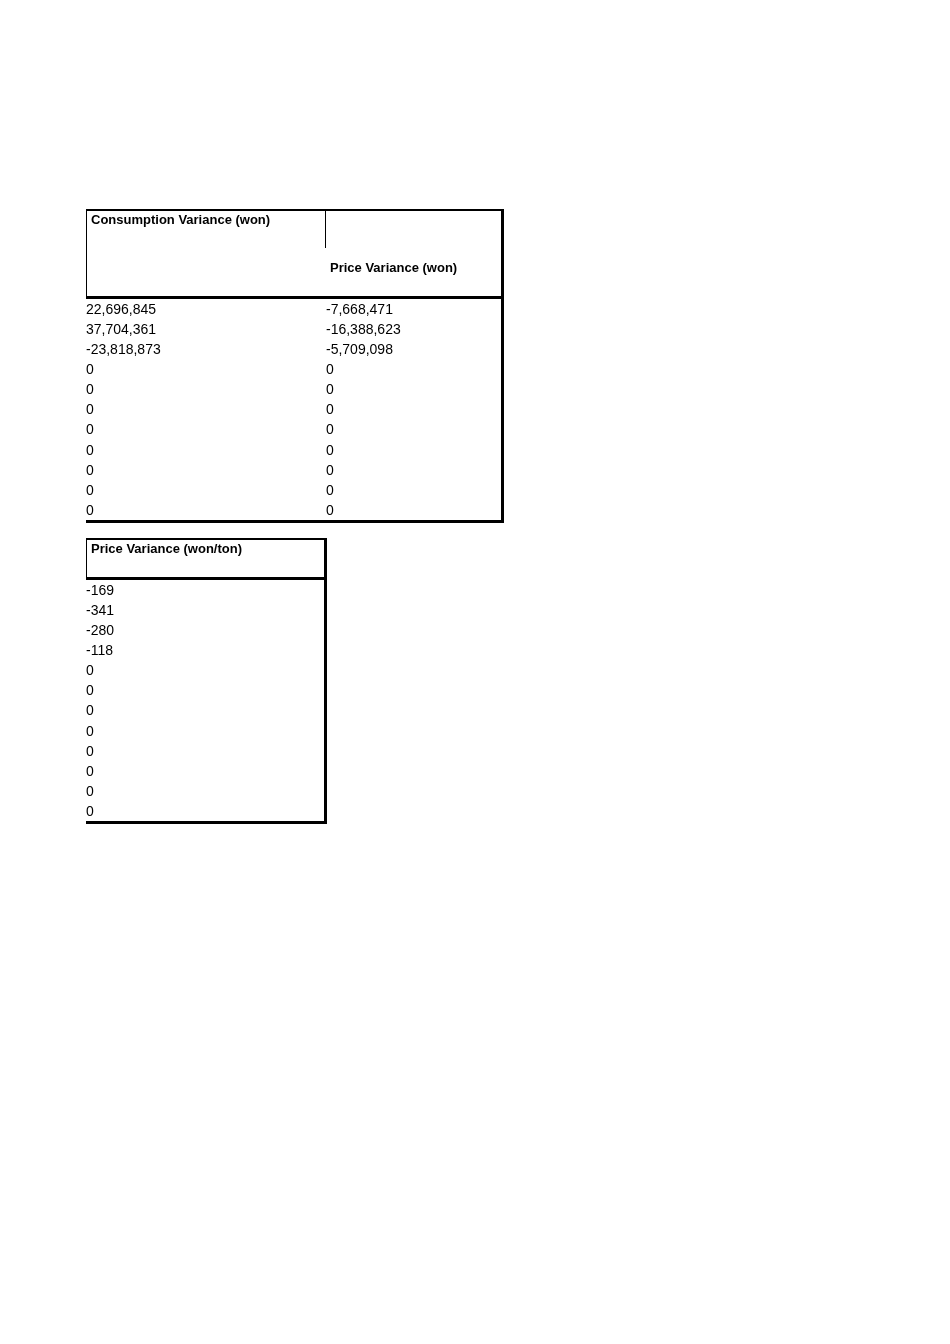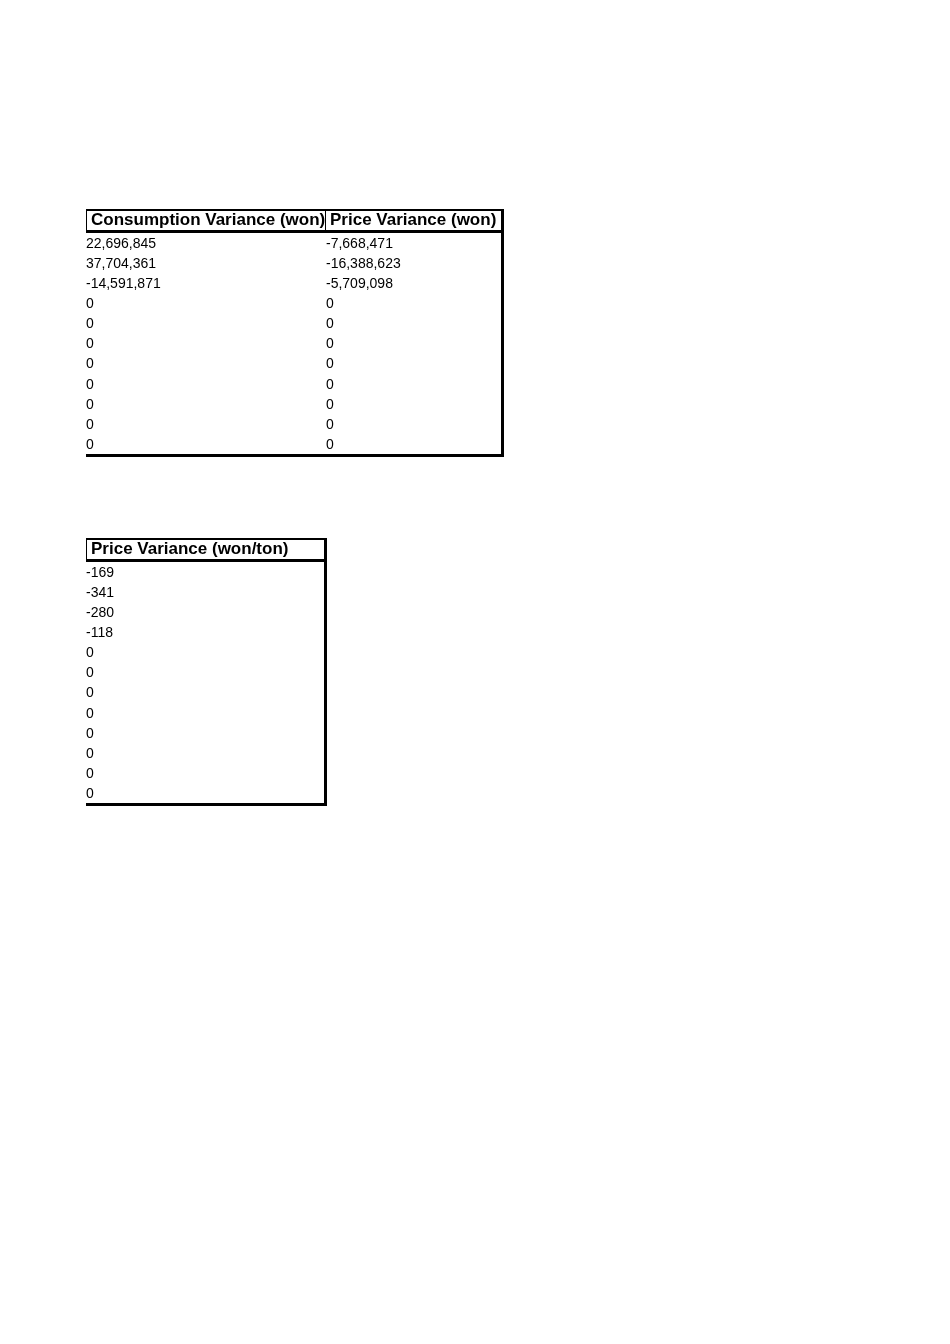--- a/index.html
+++ b/index.html
@@ -23,23 +23,23 @@
     border-bottom: 3px solid #000;
     background: #ffffff;
   }
   .t-head {
     display: flex;
     border-left: 1px solid #000;
     border-bottom: 3px solid #000;
   }
   .th {
     box-sizing: border-box;
-    height: 19px;
+    height: 37px;
     line-height: 18px;
-    font-size: 17px;
+    font-size: 13px;
     font-weight: bold;
     padding: 0 4px;
     white-space: nowrap;
     overflow: hidden;
     border-right: 1px solid #000;
   }
   .th:last-child {
     border-right: none;
   }
   .tr {
@@ -50,21 +50,21 @@
     box-sizing: border-box;
     font-size: 14px;
     line-height: 20.08px;
     padding-right: 3px;
     white-space: nowrap;
     overflow: hidden;
   }
   
   #variance-table { left: 86px; top: 209px; width: 418px; }
   #variance-table .th.col1 { flex: 0 0 239px; }
-  #variance-table .th.col2 { flex: 1; }
+  #variance-table .th.col2 { flex: 1; margin-top: 48px; }
   #variance-table .td.col1 { flex: 0 0 240px; }
   #variance-table .td.col2 { flex: 1; padding-right: 20px; }
   
   #price-ton-table { left: 86px; top: 538px; width: 241px; }
   #price-ton-table .th { flex: 1; }
   #price-ton-table .td { flex: 1; padding-right: 8px; }
 </style>
 </head>
 <body>
 
@@ -76,21 +76,21 @@
   <div class="t-body">
     <div class="tr">
       <div class="td col1">22,696,845</div>
       <div class="td col2">-7,668,471</div>
     </div>
     <div class="tr">
       <div class="td col1">37,704,361</div>
       <div class="td col2">-16,388,623</div>
     </div>
     <div class="tr">
-      <div class="td col1">-14,591,871</div>
+      <div class="td col1">-23,818,873</div>
       <div class="td col2">-5,709,098</div>
     </div>
     <div class="tr">
       <div class="td col1">0</div>
       <div class="td col2">0</div>
     </div>
     <div class="tr">
       <div class="td col1">0</div>
       <div class="td col2">0</div>
     </div>

